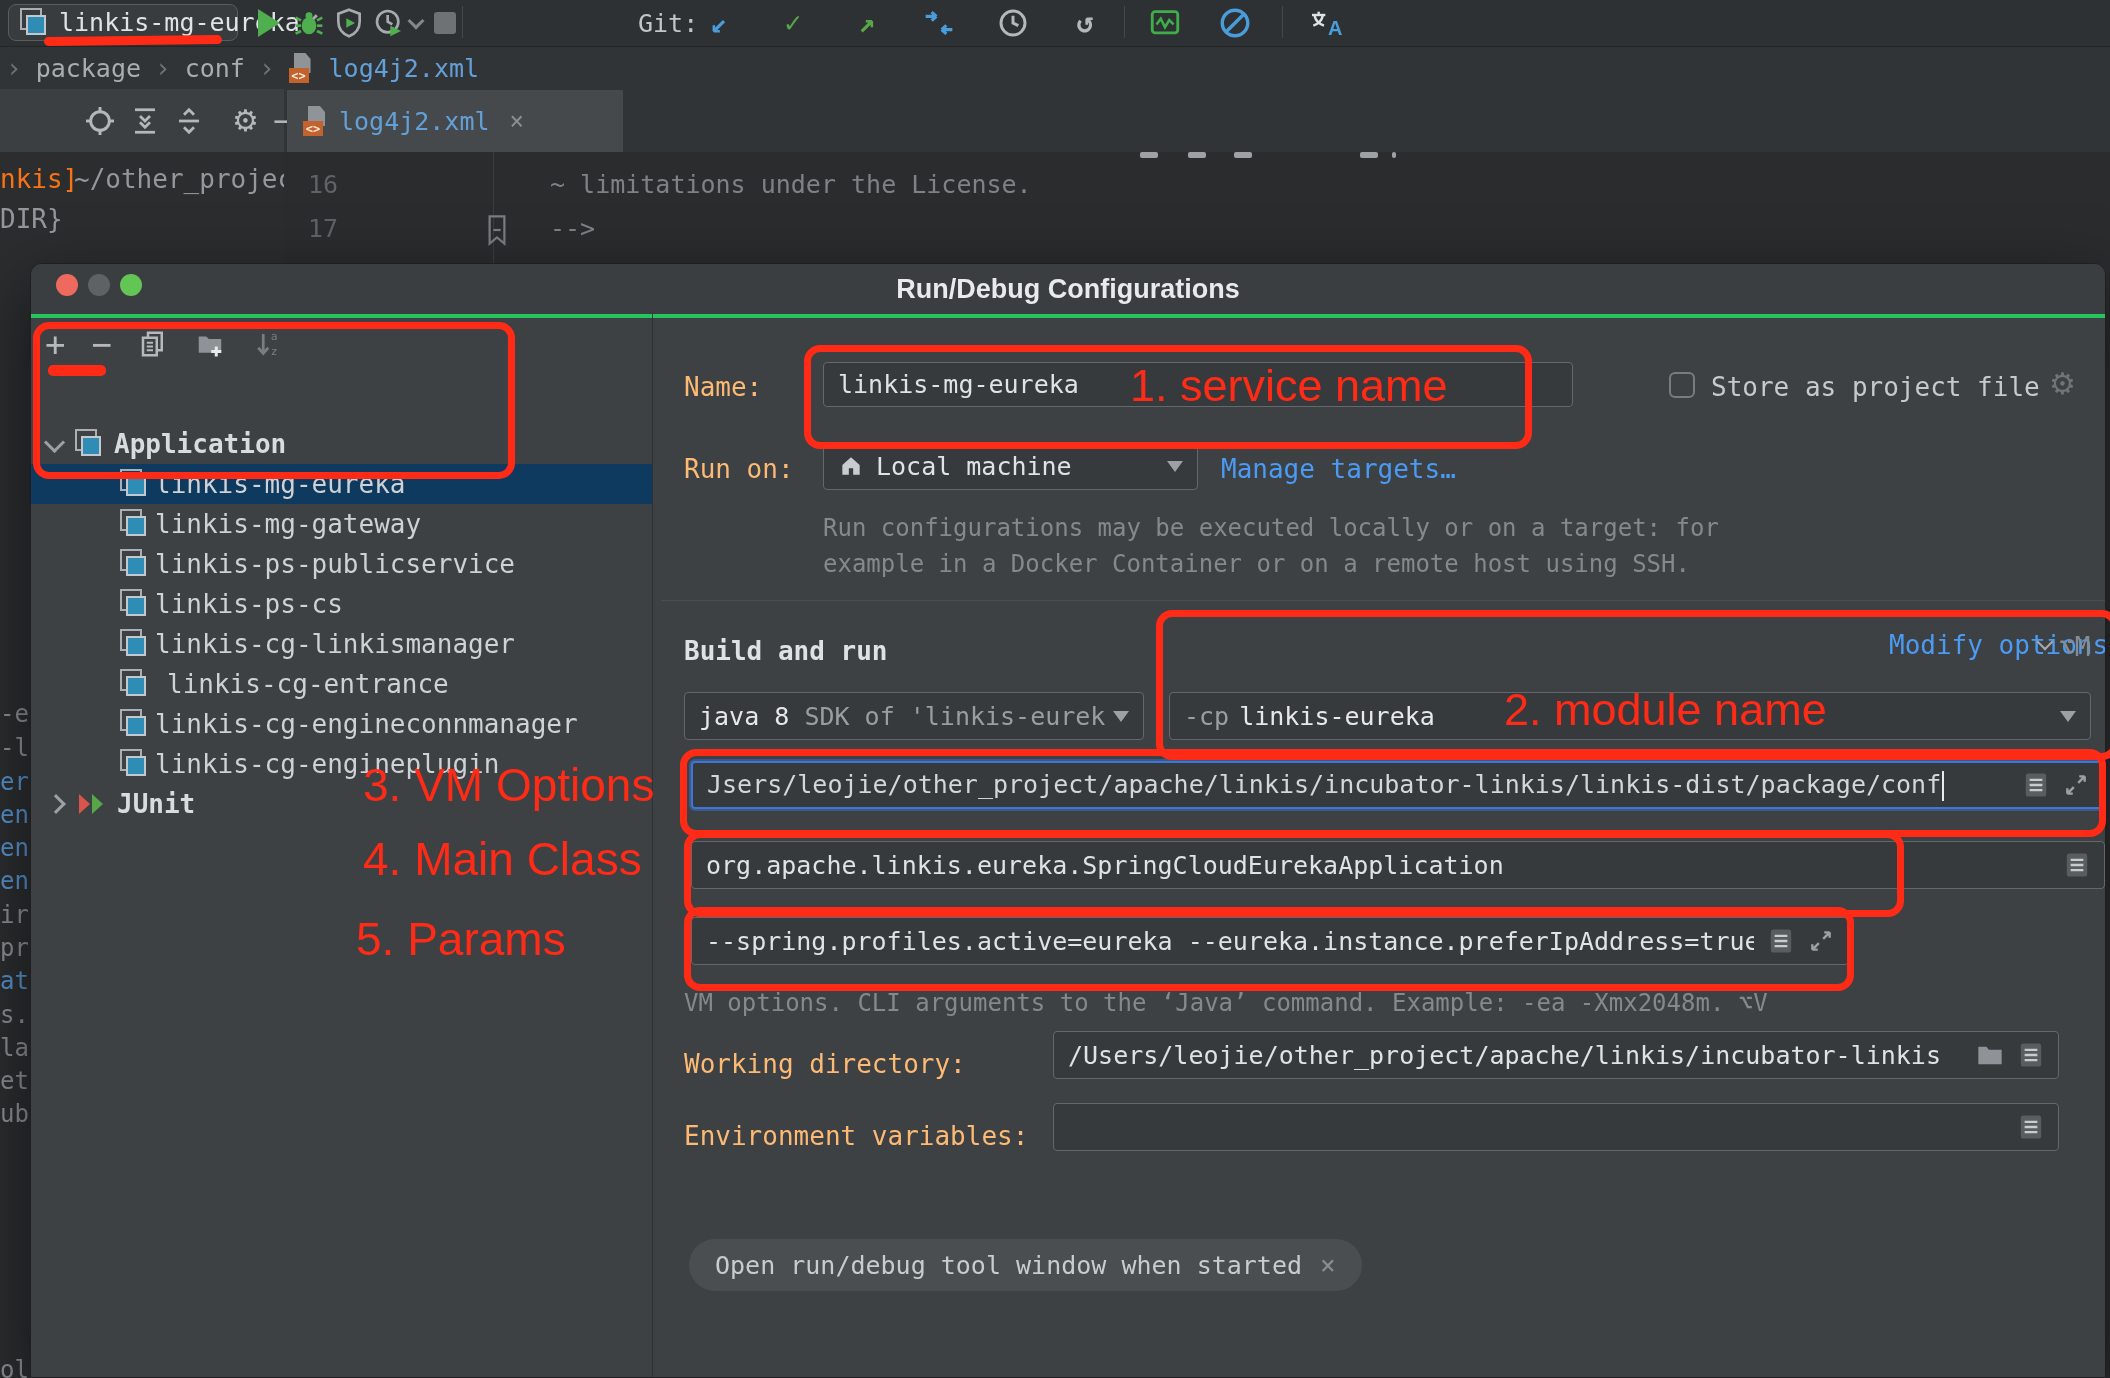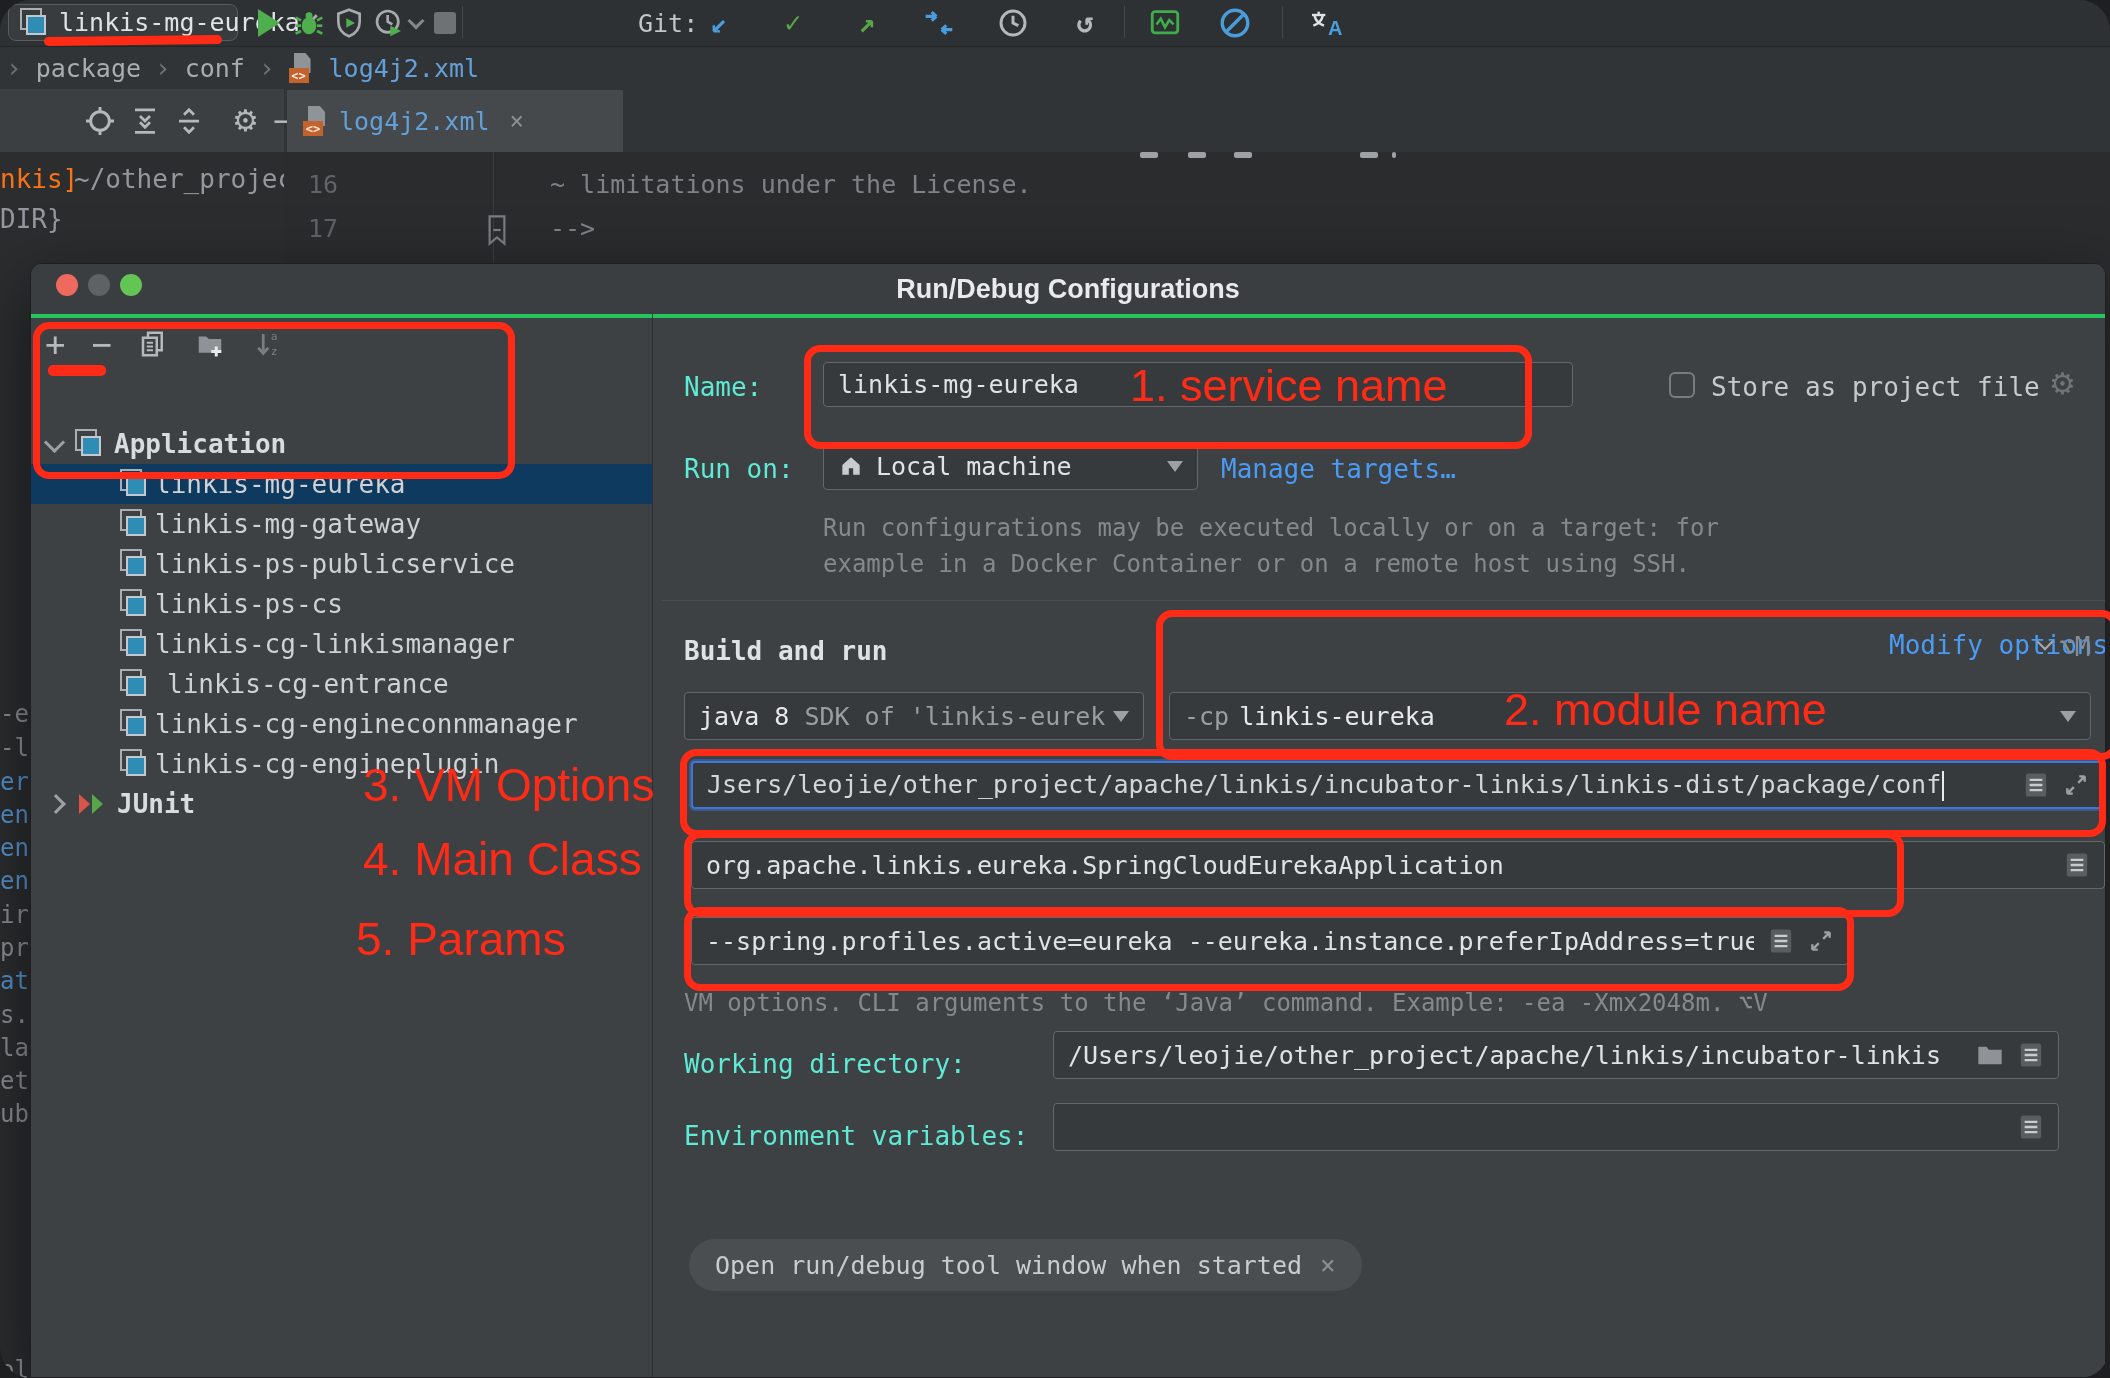--- a/index.html
+++ b/index.html
@@ -1,17 +1,17 @@
 <!DOCTYPE html>
 <html><head>
 <meta charset="utf-8">
 <style>
   html,body{margin:0;padding:0;background:#1e1f21;}
   .screen{position:relative;width:2110px;height:1378px;overflow:hidden;
-          background:#2b2d2f;font-family:"DejaVu Sans Mono",monospace;border-radius:31px;
+          background:#2b2d2f;font-family:"DejaVu Sans Mono",monospace;
           -webkit-font-smoothing:antialiased;}
   .abs{position:absolute;}
   .sans{font-family:"Liberation Sans",sans-serif;}
 
   
   .topbar{left:0;top:0;width:2110px;height:46px;background:#2e3133;border-bottom:1px solid #222426;}
   .runselector{left:8px;top:4px;width:230px;height:37px;border:1px solid #595d60;border-radius:8px;
                background:#393c3e;display:flex;align-items:center;gap:10px;padding:0 10px;box-sizing:border-box;}
   .runselector .lbl{color:#e0e3e6;font-size:25px;white-space:nowrap;}
   .chev-d{width:12px;height:12px;border-right:3px solid #a7abaf;border-bottom:3px solid #a7abaf;
@@ -68,21 +68,21 @@
   .trow.sel{background:#0d3a5e;}
   .trow .tlabel{white-space:nowrap;}
   .appicon{position:relative;width:30px;height:30px;display:inline-block;flex:none;}
   .appicon .back{position:absolute;left:1px;top:0;width:18px;height:18px;border:2px solid #a9afb5;}
   .appicon .front{position:absolute;left:7px;top:7px;width:16px;height:16px;background:#2f8cb4;border:2px solid #c2c8cd;}
   .junicon{position:relative;width:30px;height:30px;display:inline-block;flex:none;}
   .junicon .t1{position:absolute;left:2px;top:5px;width:0;height:0;border-left:11px solid #d9544a;border-top:10px solid transparent;border-bottom:10px solid transparent;}
   .junicon .t2{position:absolute;left:15px;top:5px;width:0;height:0;border-left:11px solid #57a64a;border-top:10px solid transparent;border-bottom:10px solid transparent;}
 
   
-  .rlabel{position:absolute;color:#5eead4;font-size:26px;white-space:nowrap;}
+  .rlabel{position:absolute;color:#fdba74;font-size:26px;white-space:nowrap;}
   .field{position:absolute;border:1px solid #63686c;border-radius:4px;background:rgba(0,0,0,.10);
          display:flex;align-items:center;padding:0 14px;box-sizing:border-box;color:#dfe2e6;font-size:25px;white-space:nowrap;overflow:hidden;}
   .field .grow{flex:1;overflow:hidden;}
   .field.focus{border:2px solid #3e76d8;box-shadow:0 0 0 2px rgba(62,118,216,.45);}
   .ddarrow{margin-left:auto;flex:none;}
   .dim{color:#9a9ea2;} .bright{color:#e6e8eb;}
   .link{color:#4b9bf4;font-size:26px;white-space:nowrap;}
   .helptxt{position:absolute;color:#85898d;font-size:24px;white-space:nowrap;}
   .sepline{position:absolute;height:1px;background:#4a4e52;}
   .caret{display:inline-block;width:2px;height:30px;background:#e8eaec;vertical-align:middle;margin-left:1px;}

